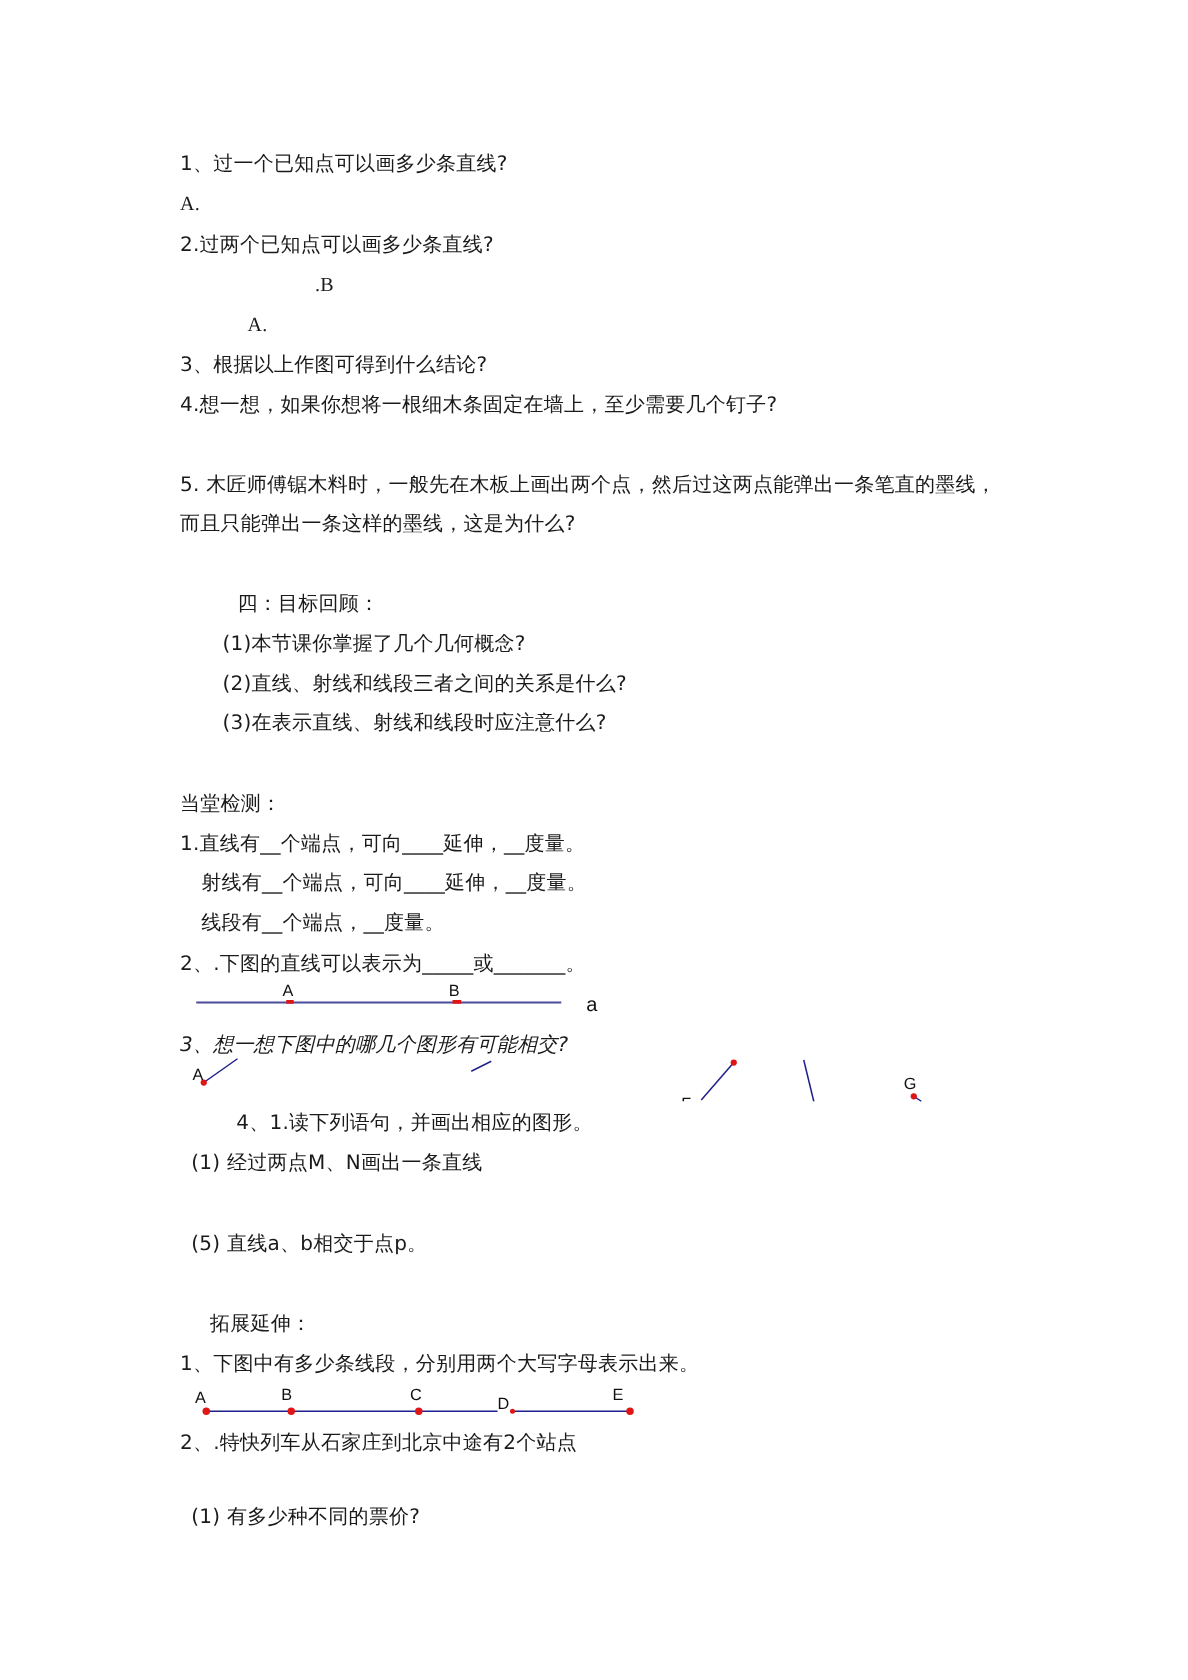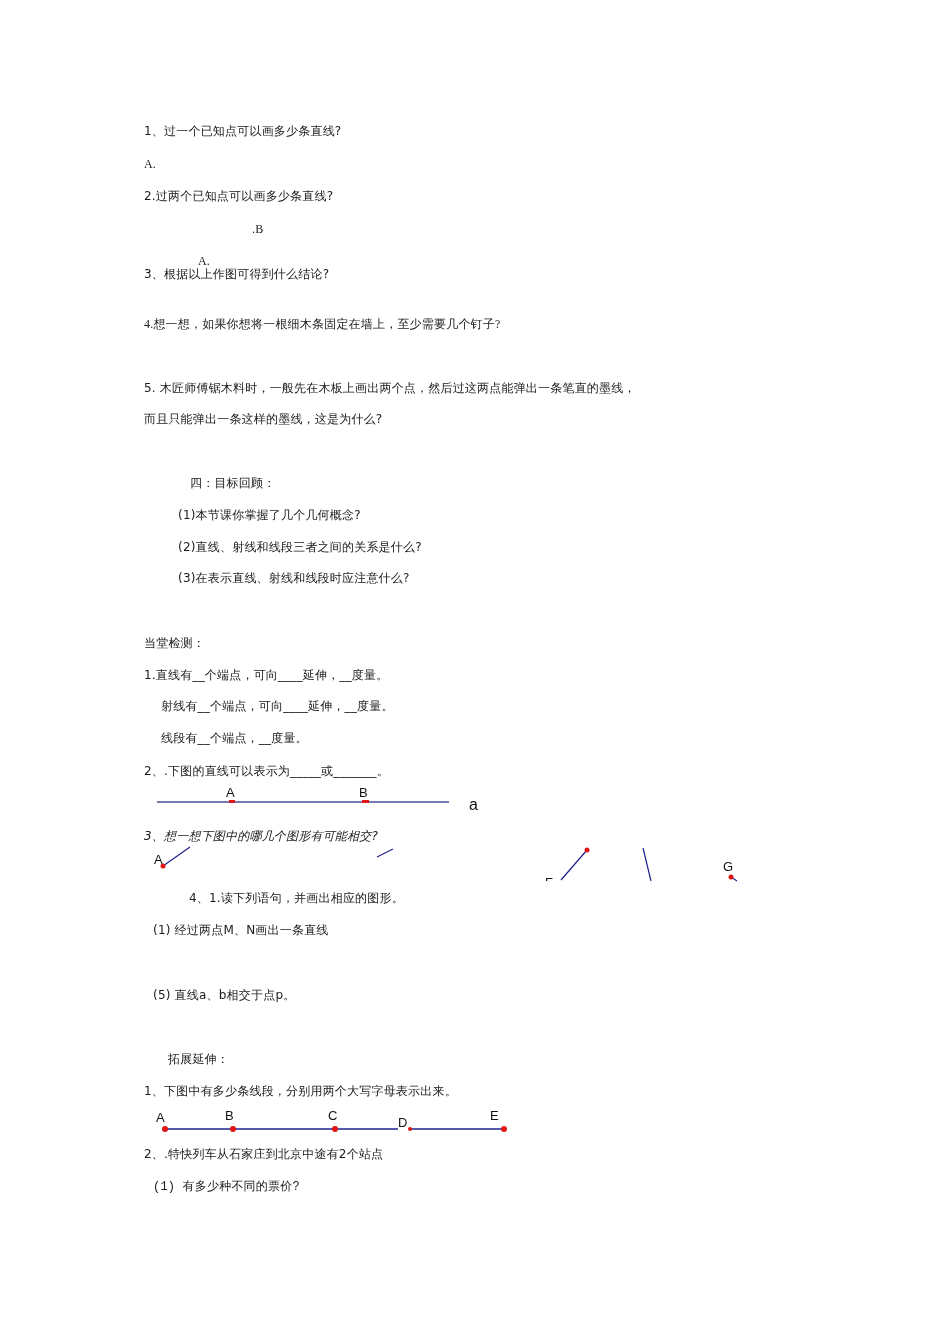--- a/index.html
+++ b/index.html
@@ -2,38 +2,38 @@
 <html><head>
   <meta charset="utf-8">
   <style>
     html, body { margin: 0; padding: 0; background: #ffffff; }
     body {
       width: 950px; height: 1344px; position: relative; overflow: hidden;
       font-family: "DejaVu Sans", sans-serif; color: #1a1a1a;
     }
     .t {
       position: absolute; left: 0; white-space: nowrap;
-      font-size: 12px; line-height: 20px; letter-spacing: 0.2px;
+      font-size: 16px; line-height: 20px; letter-spacing: 0.2px;
     }
     .serif { font-family: "Liberation Serif", "DejaVu Serif", serif; }
     .lbl { position: absolute; font-family: "Liberation Sans", sans-serif; font-size: 13px; color: #111; line-height: 14px; }
     svg.fig { position: absolute; left: 0; top: 0; overflow: visible; }
   </style>
 </head>
 <body>
 
 <div>
 
   <div class="t" style="left:144px;top:121px;">1、过一个已知点可以画多少条直线?</div>
   <div class="t serif" style="left:144px;top:154px;">A.</div>
   <div class="t" style="left:144px;top:186px;">2.过两个已知点可以画多少条直线?</div>
   <div class="t serif" style="left:252px;top:219px;">.B</div>
   <div class="t serif" style="left:198px;top:251px;">A.</div>
-  <div class="t" style="left:144px;top:264px;">3、根据以上作图可得到什么结论?</div>
-  <div class="t" style="left:144px;top:314px;font-family:Liberation Serif, serif;">4.想一想，如果你想将一根细木条固定在墙上，至少需要几个钉子?</div>
+  <div class="t" style="left:144px;top:282px;">3、根据以上作图可得到什么结论?</div>
+  <div class="t" style="left:144px;top:314px;">4.想一想，如果你想将一根细木条固定在墙上，至少需要几个钉子?</div>
   <div class="t" style="left:144px;top:378px;">5. 木匠师傅锯木料时，一般先在木板上画出两个点，然后过这两点能弹出一条笔直的墨线，</div>
   <div class="t" style="left:144px;top:409px;">而且只能弹出一条这样的墨线，这是为什么?</div>
 
   <div class="t" style="left:144px;top:473px;margin-left:46px;">四：目标回顾：</div>
   <div class="t" style="left:178px;top:505px;">(1)本节课你掌握了几个几何概念?</div>
   <div class="t" style="left:178px;top:537px;">(2)直线、射线和线段三者之间的关系是什么?</div>
   <div class="t" style="left:178px;top:568px;">(3)在表示直线、射线和线段时应注意什么?</div>
 
   <div class="t" style="left:144px;top:633px;">当堂检测：</div>
   <div class="t" style="left:144px;top:665px;">1.直线有__个端点，可向____延伸，__度量。</div>
@@ -82,15 +82,15 @@
     <circle cx="410" cy="1129" r="2" fill="#e01515"></circle>
     <circle cx="504" cy="1129" r="3" fill="#e01515"></circle>
   </svg>
   <div class="lbl" style="left:156px;top:1111px;">A</div>
   <div class="lbl" style="left:225px;top:1109px;">B</div>
   <div class="lbl" style="left:328px;top:1109px;">C</div>
   <div class="lbl" style="left:398px;top:1116px;">D</div>
   <div class="lbl" style="left:490px;top:1109px;">E</div>
 
   <div class="t" style="left:144px;top:1144px;">2、.特快列车从石家庄到北京中途有2个站点</div>
-  <div class="t" style="left:153px;top:1177px;font-family:Liberation Mono, monospace;">(1) 有多少种不同的票价?</div>
+  <div class="t" style="left:153px;top:1203px;">(1) 有多少种不同的票价?</div>
 
 </div>
 
 </body></html>

